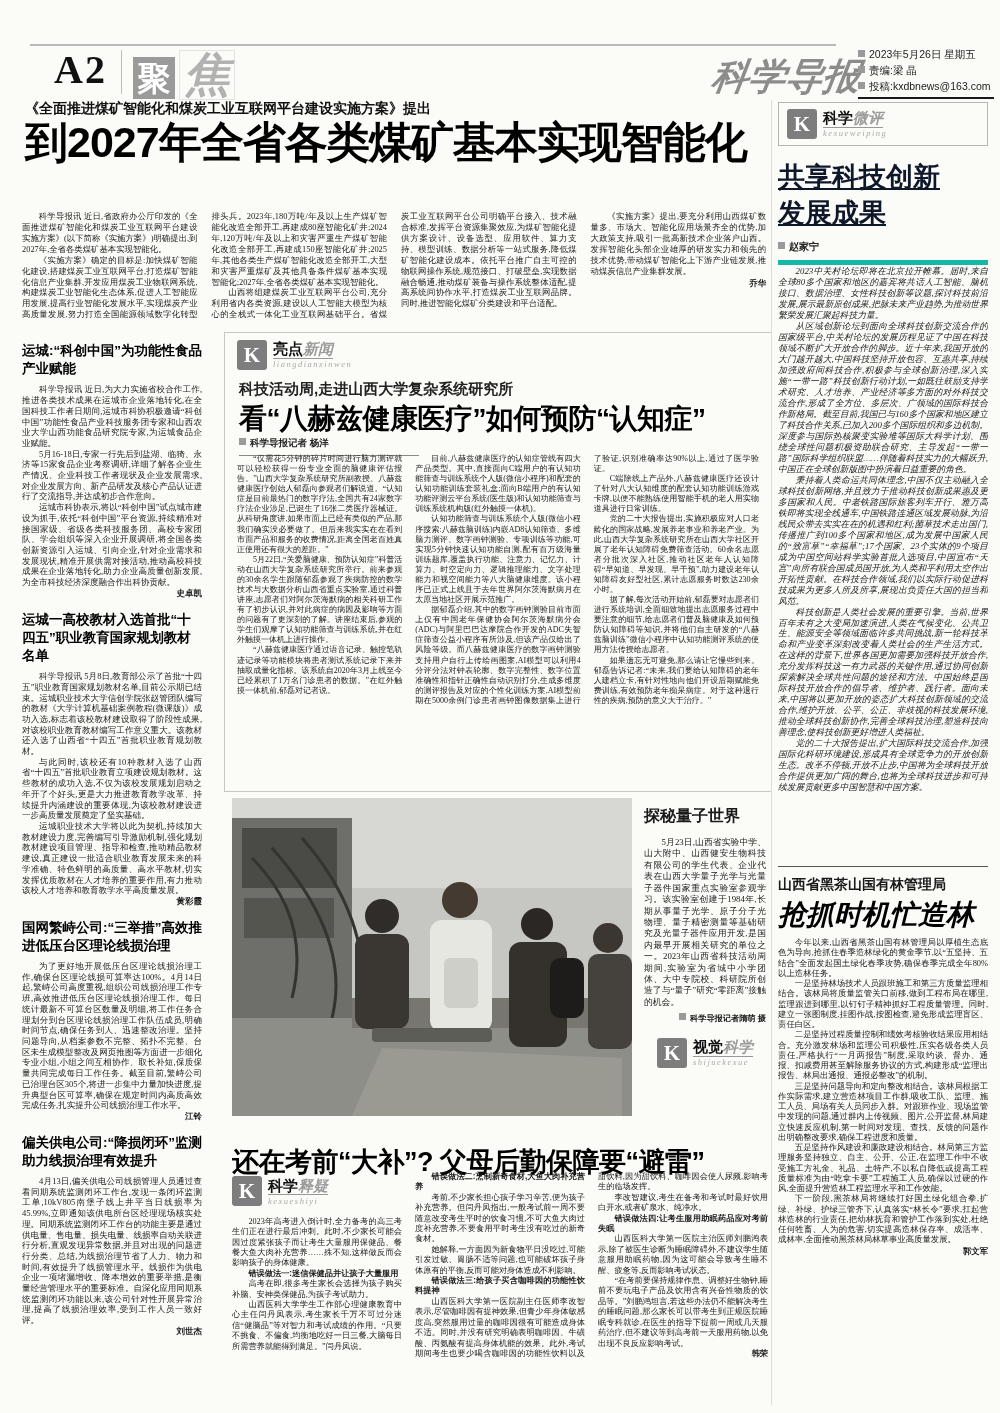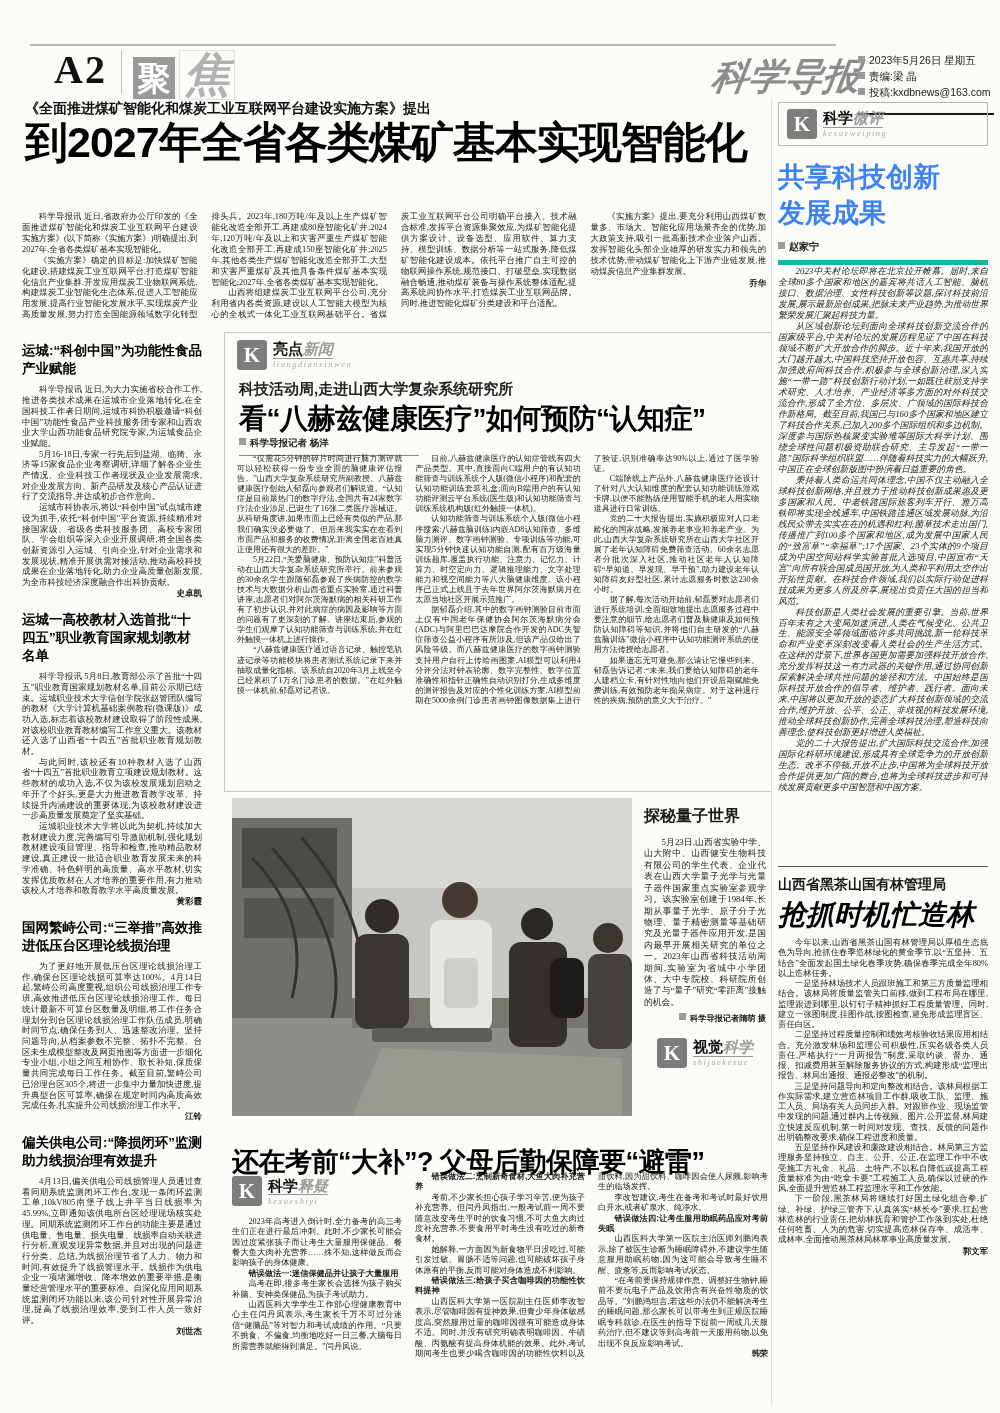--- a/index.html
+++ b/index.html
@@ -28,38 +28,38 @@
   .btitle{margin-left:6px;border-bottom:1px solid #999;padding-bottom:1px;white-space:nowrap;}
   .bt1{font-size:15px;font-weight:bold;color:#111;}
   .bt2{font-size:15px;font-weight:bold;font-style:italic;color:#9b9b9b;}
   .bpinyin{margin-left:6px;font-size:8.5px;font-style:italic;color:#aaa;letter-spacing:1.5px;}
   
   .h-lead{font-weight:900;font-size:43px;letter-spacing:-1px;color:#000;line-height:1.15;}
   .h-eyebrow{font-weight:bold;font-size:14px;color:#111;}
   .h-left{font-weight:bold;font-size:13.5px;line-height:1.35;color:#000;margin:0 0 6px 0;}
   .h-feature{font-weight:900;font-size:28px;color:#000;letter-spacing:-0.5px;}
   .h-exam{font-weight:900;font-size:27px;color:#000;letter-spacing:-0.5px;}
-  .h-comm{font-weight:900;font-size:27px;color:#3b82f6;line-height:1.32;}
+  .h-comm{font-weight:900;font-size:27px;color:#0f172a;line-height:1.32;text-decoration:underline;}
   .h-forest{font-weight:900;font-size:28px;color:#000;}
   .byline{font-weight:bold;font-size:9.5px;color:#222;}
   .rule{background:#b9b9b9;}
   .box{border:1px solid #c7c7c4;}
 </style>
 </head>
 <body>
 
 <div class="abs rule" style="left:30px;top:44px;width:806px;height:2px;"></div>
 <div class="abs pageno" style="left:25px;top:46px;margin-left:29px;">A2</div>
 <div class="abs" style="left:121px;top:50px;width:1px;height:44px;background:#bbb;"></div>
 <div class="abs" style="left:133px;top:50px;">
   <span class="julogo">聚</span>
   <span class="jiao">焦</span>
 </div>
 <div class="abs masthead" style="left:712px;top:52px;">科学导报</div>
-<div class="abs dateblock sans" style="left:858px;top:52px;width:136px;border-bottom:2px solid #1a1a1a;padding-bottom:13px;">
+<div class="abs dateblock sans" style="left:858px;top:46px;width:136px;border-bottom:2px solid #1a1a1a;padding-bottom:3px;">
   <div><span class="sq"></span><span>2023年5月26日 星期五</span></div>
   <div><span class="sq"></span><span>责编:梁 晶</span></div>
   <div><span class="sq"></span><span>投稿:kxdbnews@163.com</span></div>
 </div>
 
 <div class="abs h-eyebrow sans" style="left:25px;top:100px;width:740px;">《全面推进煤矿智能化和煤炭工业互联网平台建设实施方案》提出</div>
 <div class="abs h-lead sans" style="left:25px;top:118px;width:742px;">到2027年全省各类煤矿基本实现智能化</div>
 <div class="abs bodytext" style="left:22px;top:212px;width:744px;height:122px;column-count:4;column-gap:14px;font-size:8.4px;line-height:1.3;">
     <p class="para">科学导报讯 近日,省政府办公厅印发的《全面推进煤矿智能化和煤炭工业互联网平台建设实施方案》(以下简称《实施方案》)明确提出,到2027年,全省各类煤矿基本实现智能化。</p>
     <p class="para">《实施方案》确定的目标是:加快煤矿智能化建设,搭建煤炭工业互联网平台,打造煤矿智能化信息产业集群,开发应用煤炭工业物联网系统,构建煤炭工业智能化生态体系,促进人工智能应用发展,提高行业智能化发展水平,实现煤炭产业高质量发展,努力打造全国能源领域数字化转型排头兵。2023年,180万吨/年及以上生产煤矿智能化改造全部开工,再建成80座智能化矿井;2024年,120万吨/年及以上和灾害严重生产煤矿智能化改造全部开工,再建成150座智能化矿井;2025年,其他各类生产煤矿智能化改造全部开工,大型和灾害严重煤矿及其他具备条件煤矿基本实现智能化;2027年,全省各类煤矿基本实现智能化。</p>

